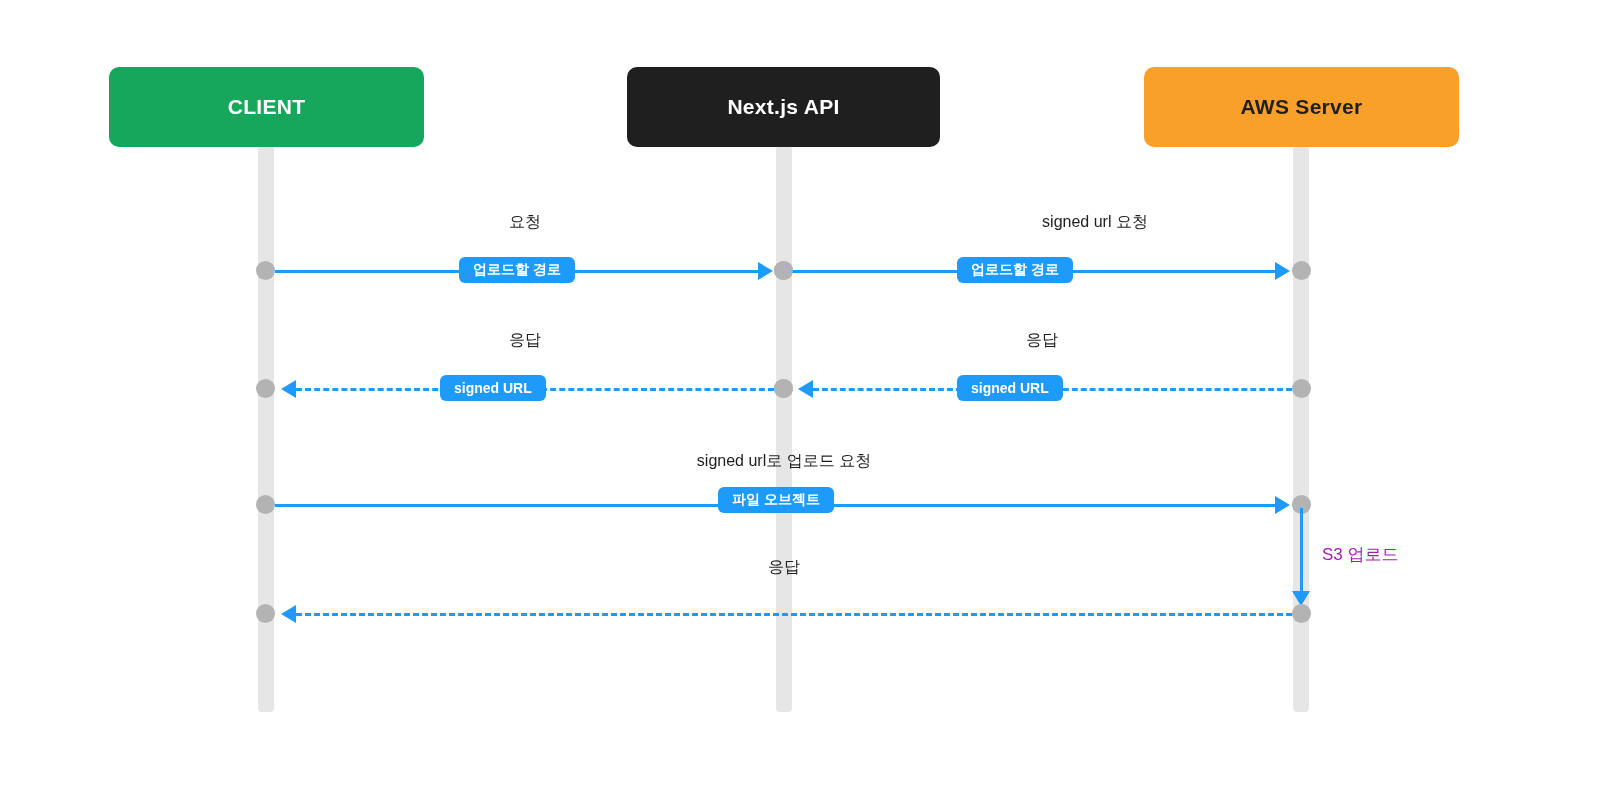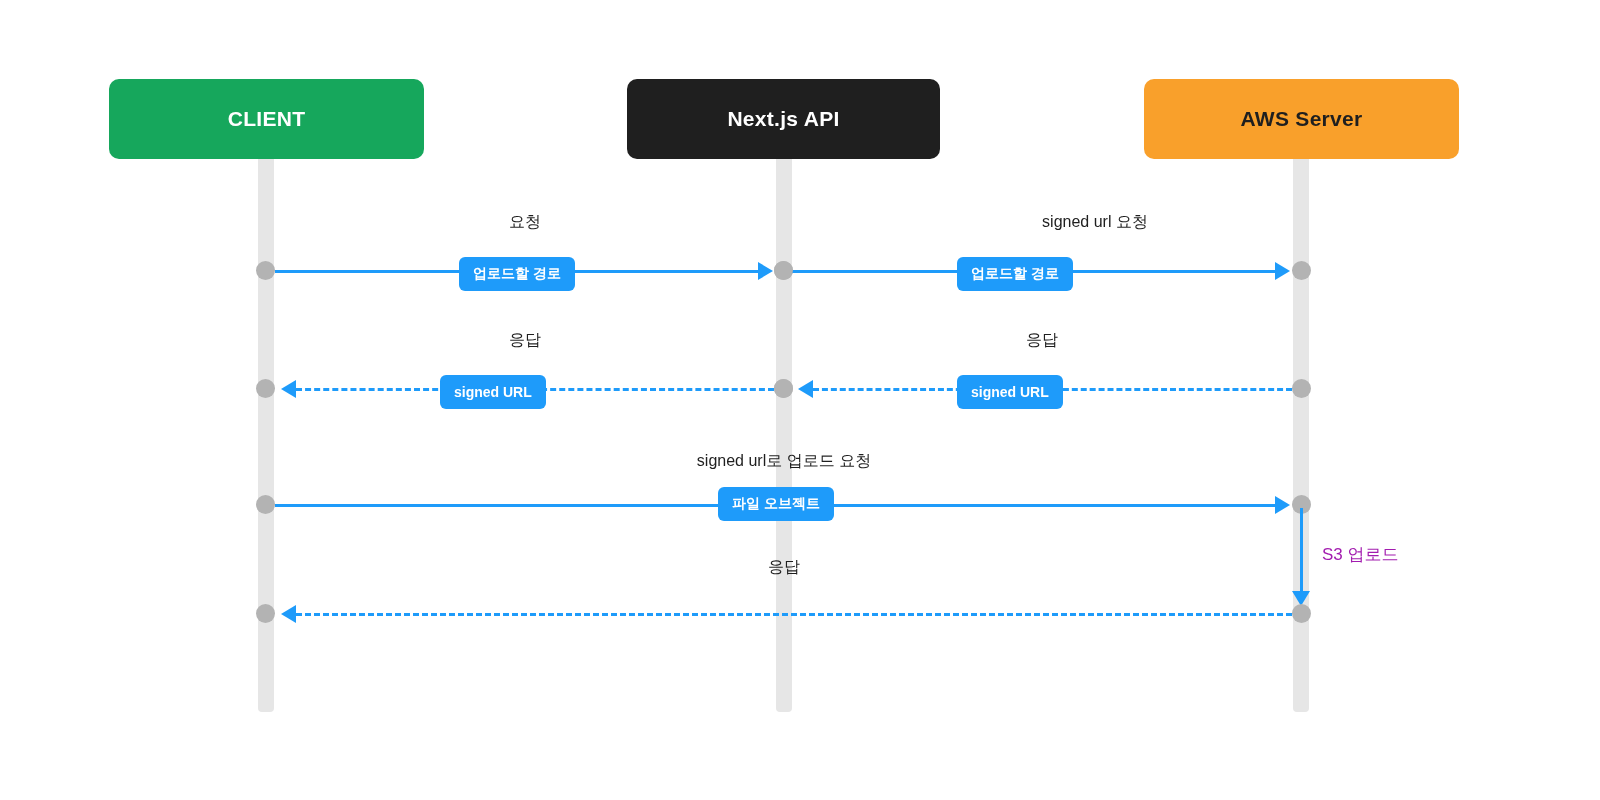--- a/index.html
+++ b/index.html
@@ -25,21 +25,20 @@
     position: absolute;
     display: flex;
     align-items: center;
     justify-content: center;
     border-radius: 10px;
     box-sizing: border-box;
     font-weight: bold;
     font-size: 21px;
     letter-spacing: 0.3px;
     user-select: none;
-    margin-top: 12px;
   }
 
   
   .lifeline {
     position: absolute;
     width: 16px;
     background: #e6e6e6;
     border-radius: 4px;
   }
 
@@ -93,21 +92,21 @@
   .badge {
     position: absolute;
     display: flex;
     align-items: center;
     justify-content: center;
     background: #1e9bfa;
     color: #ffffff;
     font-size: 14px;
     font-weight: bold;
     border-radius: 6px;
-    height: 34px;
+    height: 26px;
     padding: 0 14px;
     white-space: nowrap;
     box-sizing: border-box;
     user-select: none;
   }
 
   .selfloop-line {
     position: absolute;
     width: 0;
     border-left: 3px solid #1e9bfa;

